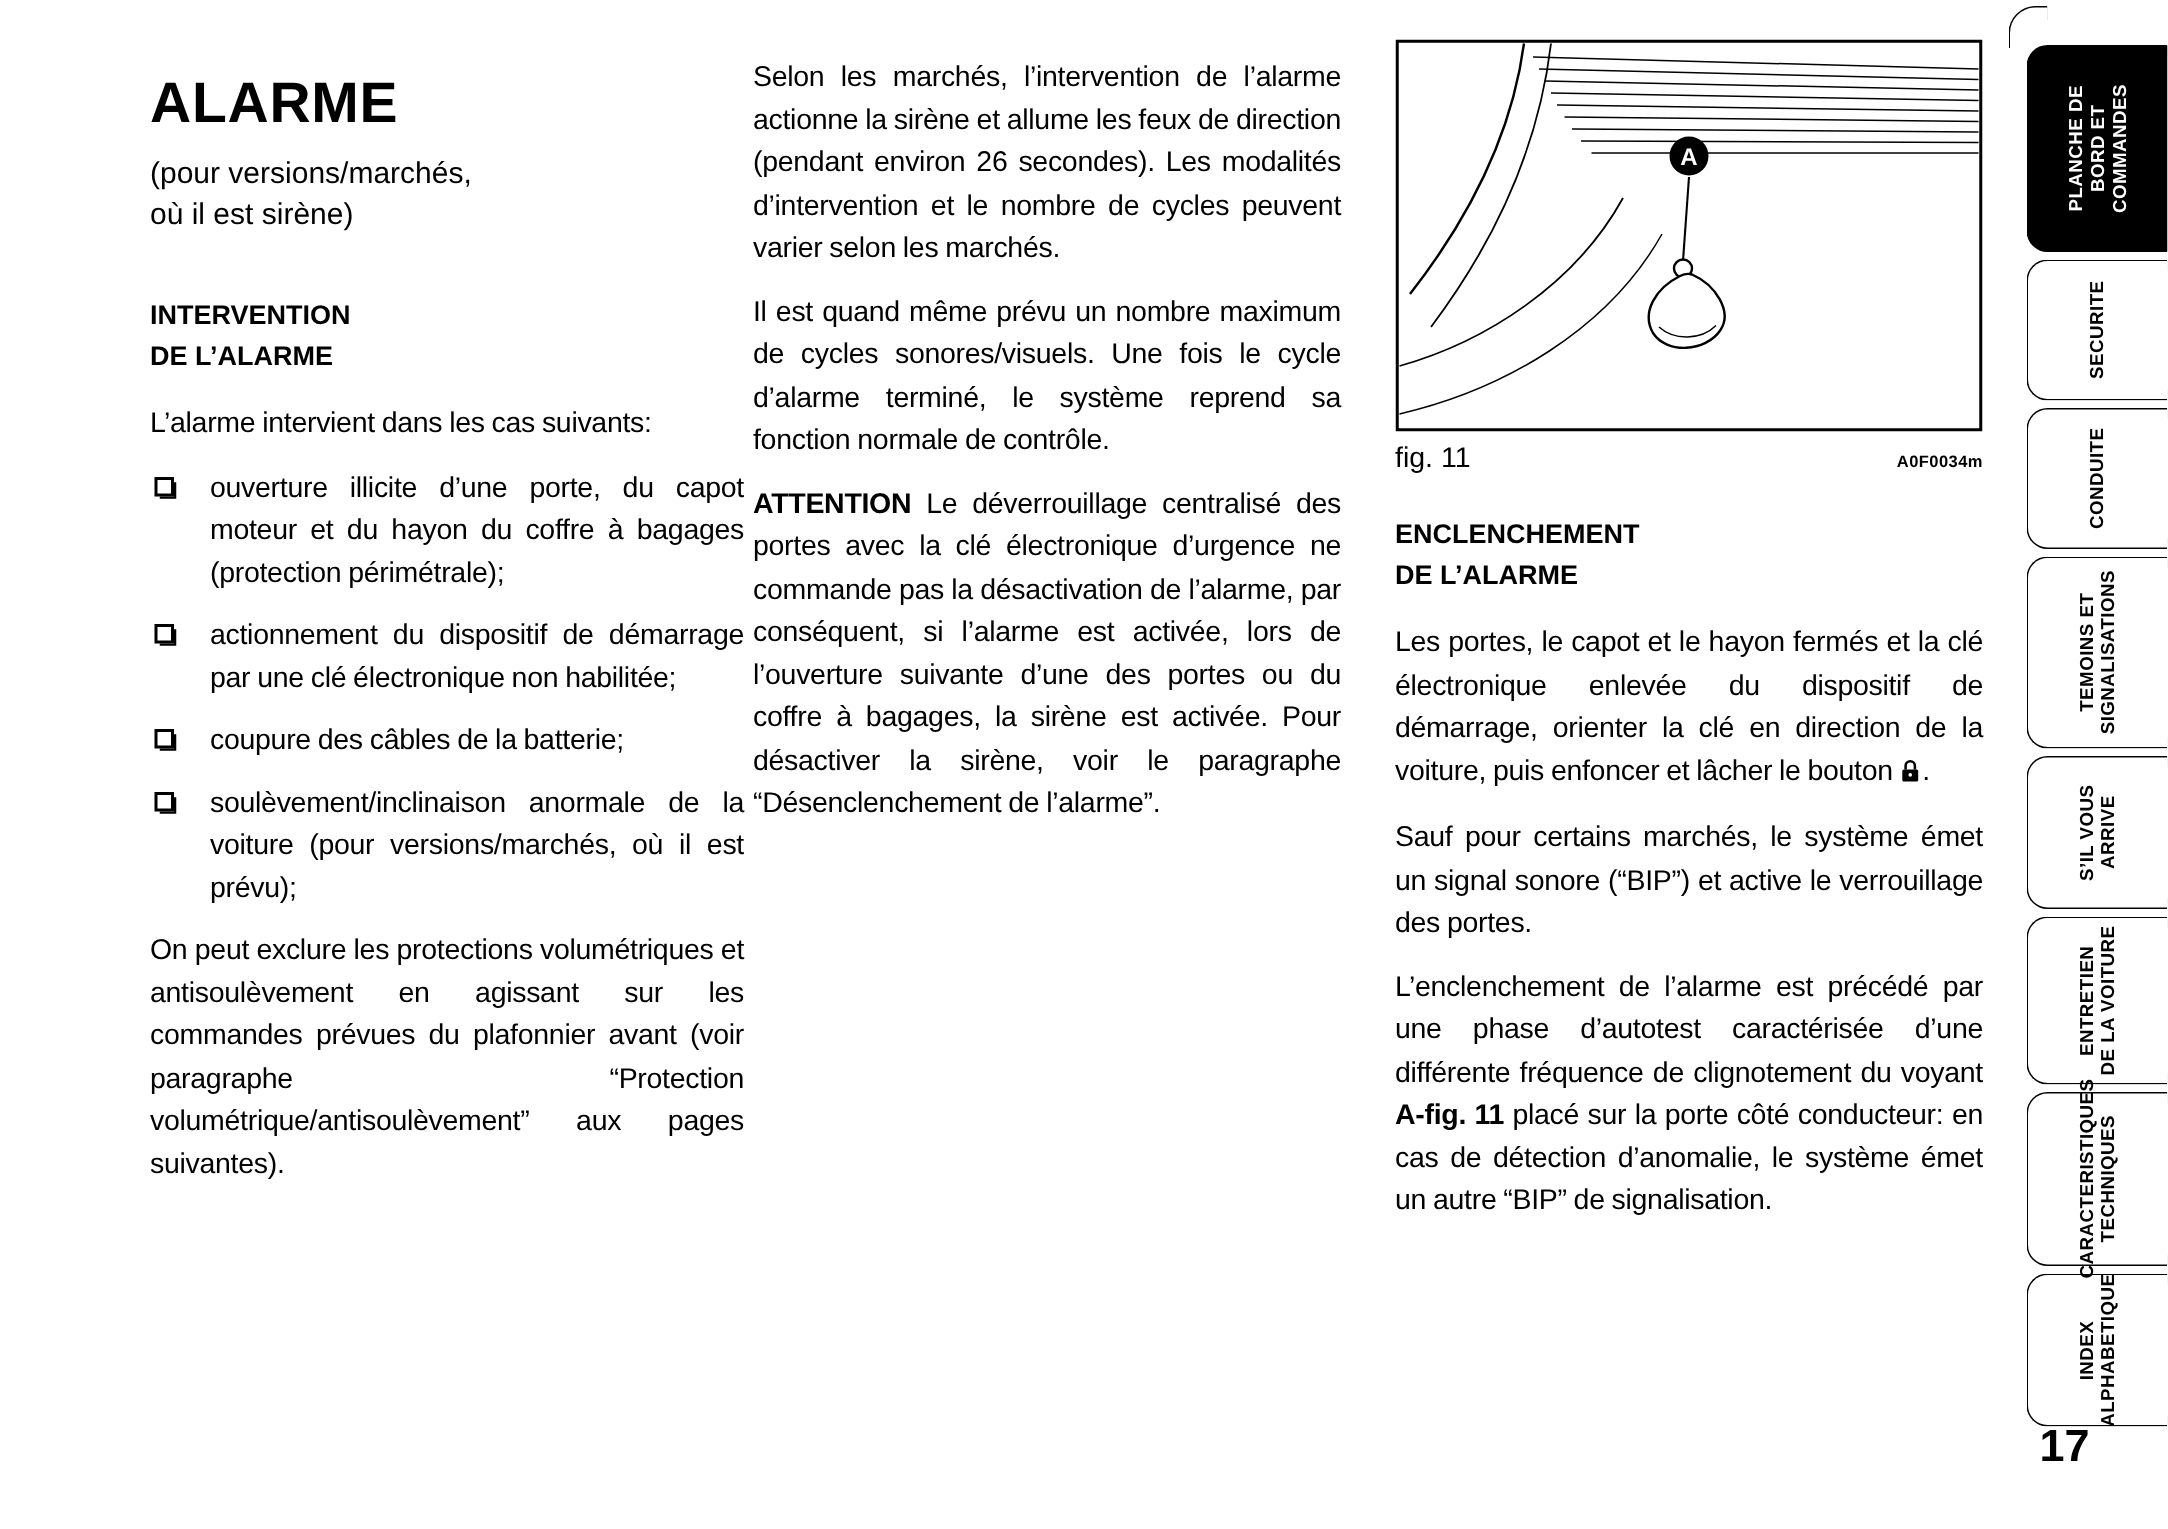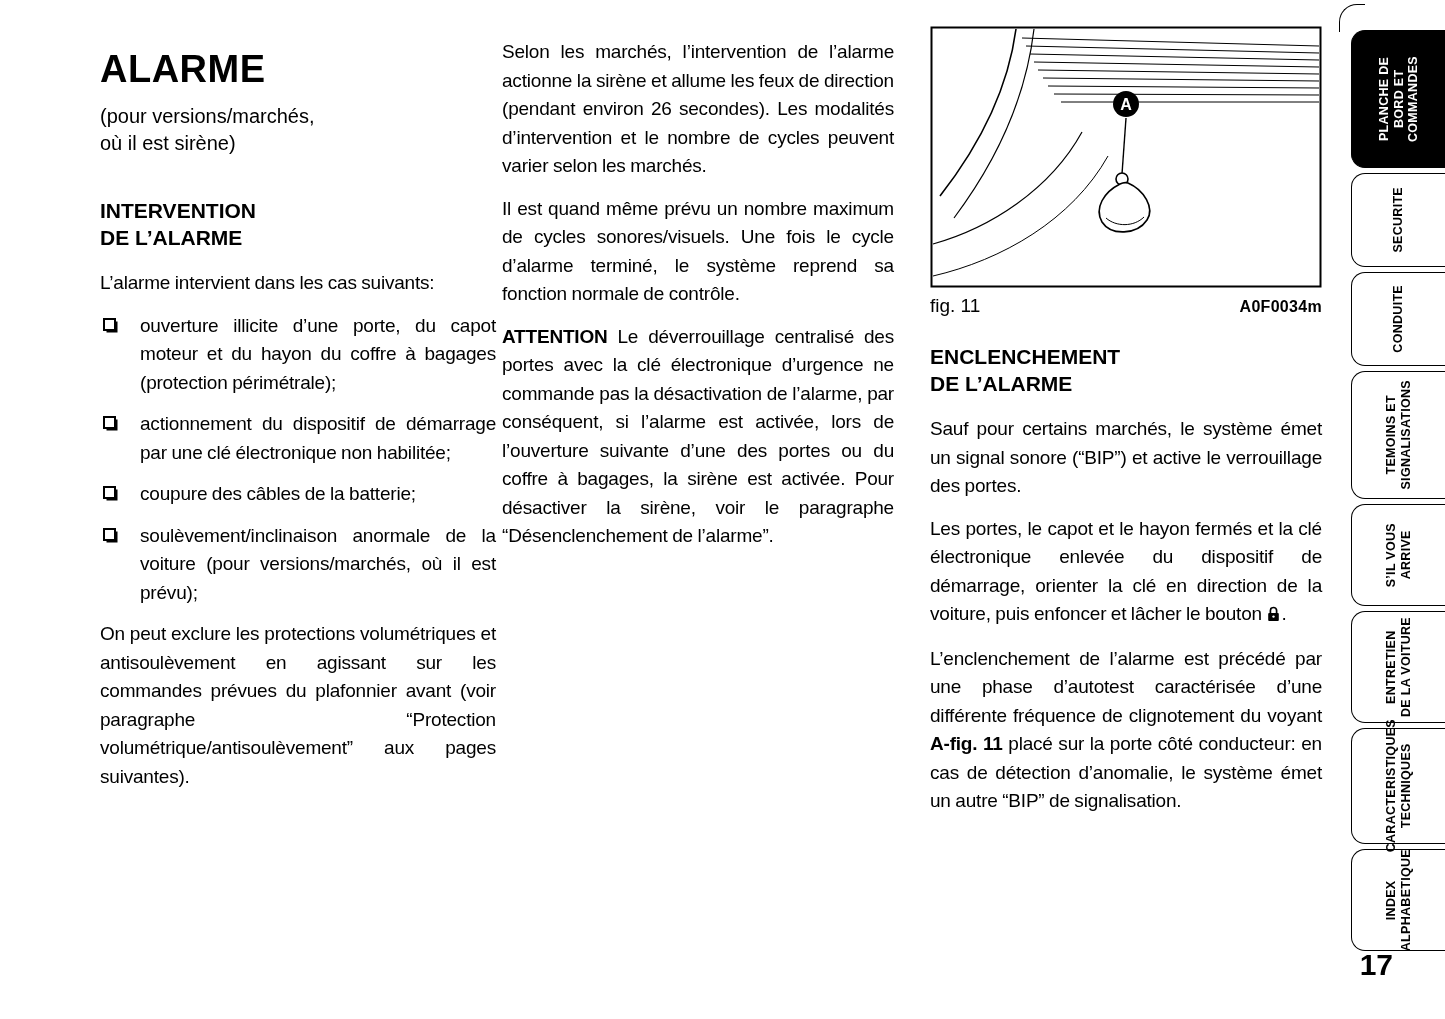--- a/index.html
+++ b/index.html
@@ -14,21 +14,21 @@
   .col-left  { left:100px; top:48px; width:396px; }
   .col-mid   { left:502px; top:38px; width:392px; }
   .col-right { left:930px; top:26px; width:392px; }
 
   .title {
     font-size:38px; font-weight:bold; letter-spacing:0.5px;
     margin-bottom:12px;
   }
   .subtitle { font-size:20px; line-height:27px; }
   .heading {
-    font-size:21px; font-weight:bold; line-height:27px;
+    font-size:18px; font-weight:bold; line-height:27px;
     margin:40px 0 18px 0; letter-spacing:0;
   }
   .col-right .heading { margin-top:26px; }
   .body {
     font-size:19px; line-height:28.5px; text-align:justify;
     letter-spacing:-0.2px; word-spacing:-0.5px; margin-bottom:14px;
   }
   .att { font-weight:bold; }
 
   
@@ -42,21 +42,21 @@
   .bullet-text { margin-left:24px; margin-bottom:0; }
 
   
   .fig { width:392px; }
   .fig svg.drawing { display:block; width:392px; height:262px; }
   .caption-row {
     display:flex; justify-content:space-between; align-items:baseline;
     margin-top:7px;
   }
   .fig-label { font-size:19px; }
-  .fig-code { font-size:16px; font-weight:bold; letter-spacing:0.3px; }
+  .fig-code { font-size:11px; font-weight:bold; letter-spacing:0.3px; }
 
   
   .lock { display:inline-block; vertical-align:-2px; margin:0 1px; }
 
   
   .tabs {
     position:absolute; right:0; top:30px; width:104px;
     display:flex; flex-direction:column; gap:5px; align-items:flex-end;
   }
   .tab {
@@ -157,28 +157,28 @@
       </svg>
       <figcaption class="caption-row">
         <span class="fig-label">fig. 11</span>
         <span class="fig-code">A0F0034m</span>
       </figcaption>
     </figure>
 
     <h2 class="heading pre">ENCLENCHEMENT
 DE L’ALARME</h2>
 
-    <p class="body">Sauf pour certains marchés, le système émet un signal sonore (“BIP”) et active le verrouillage des portes.</p>
-
     <p class="body"><span>Les portes, le capot et le hayon fermés et la clé électronique enlevée du dispositif de démarrage, orienter la clé en direction de la voiture, puis enfoncer et lâcher le bouton </span><span class="lock"><svg width="13" height="16" viewBox="0 0 13 16" aria-hidden="true">
             <path d="M3.4,7 V4.6 a3.1,3.1 0 0 1 6.2,0 V7" fill="none" stroke="#000" stroke-width="1.7"></path>
             <rect x="1.2" y="7" width="10.6" height="8" rx="1" fill="#000"></rect>
             <circle cx="6.5" cy="10.6" r="1.2" fill="#fff"></circle>
           </svg></span><span>.</span></p>
 
+    <p class="body">Sauf pour certains marchés, le système émet un signal sonore (“BIP”) et active le verrouillage des portes.</p>
+
     <p class="body"><span>L’enclenchement de l’alarme est précédé par une phase d’autotest caractérisée d’une différente fréquence de clignotement du voyant </span><b>A-fig. 11</b><span> placé sur la porte côté conducteur: en cas de détection d’anomalie, le système émet un autre “BIP” de signalisation.</span></p>
   </section>
 
   <nav class="tabs">
     <div class="tab active" style="height:138px">
       <span class="tab-label">PLANCHE DE
 BORD ET
 COMMANDES</span>
     </div>
     <div class="tab" style="height:94px">

